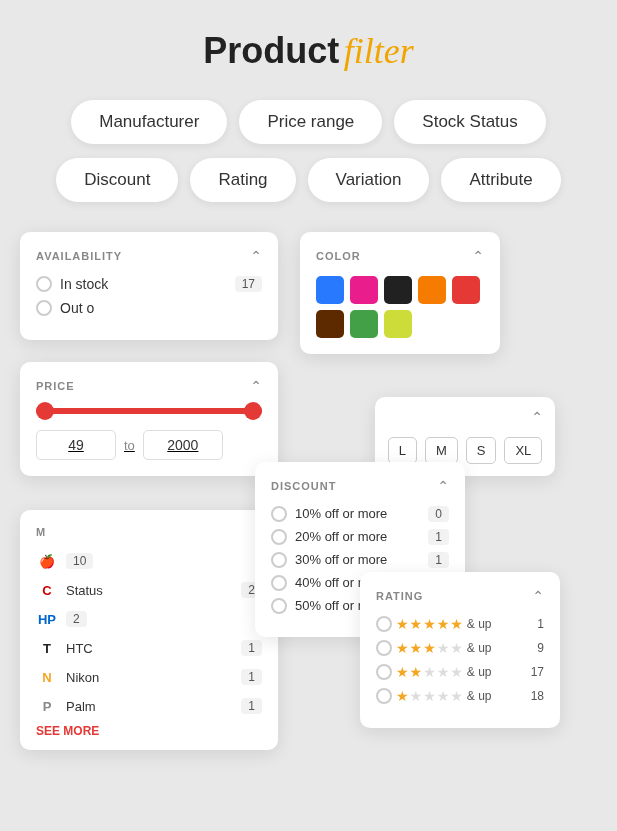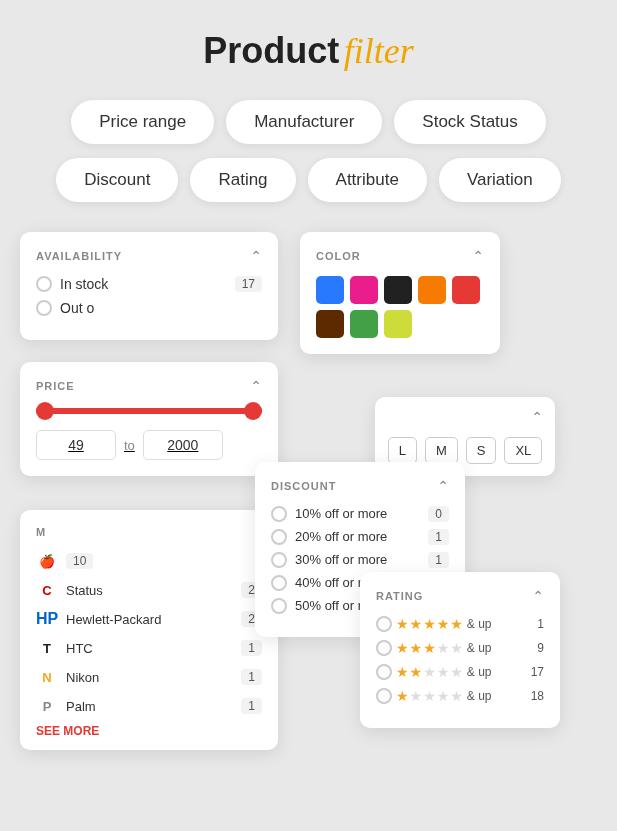--- a/index.html
+++ b/index.html
@@ -326,30 +326,30 @@
 <body>
 
 <div class="page-wrapper">
 
   <div class="title-area">
     <span class="title-bold">Product</span>
     <span class="title-italic">filter</span>
   </div>
 
   <div class="pills-row" id="pills-row1">
+      <div class="pill">Manufacturer</div>
       <div class="pill">Price range</div>
-      <div class="pill">Manufacturer</div>
       <div class="pill">Stock Status</div>
     </div>
 
   <div class="pills-row2" id="pills-row2">
       <div class="pill">Discount</div>
       <div class="pill">Rating</div>
+      <div class="pill">Variation</div>
       <div class="pill">Attribute</div>
-      <div class="pill">Variation</div>
     </div>
 
   <div class="cards-area">
 
     <div class="filter-card card-availability">
       <div class="card-header">
         <span class="card-header-title">AVAILABILITY</span>
         <span class="chevron">⌃</span>
       </div>
       <div class="radio-row">
@@ -388,22 +388,21 @@
           <div class="mfr-row">
       <div class="mfr-logo" style="color:#999; font-size:13px;">🍎</div>
       <span class="badge">10</span>
     </div>
           <div class="mfr-row">
       <div class="mfr-logo" style="color:#c00; font-size:13px;">C</div>
       <span class="mfr-name">Status</span>
       <span class="badge">2</span>
     </div>
           <div class="mfr-row">
-      <div class="mfr-logo" style="color:#0066cc; font-size:16px;">HP</div>
-      <span class="mfr-name">Hewlett-Packard</span>
+      <div class="mfr-logo" style="color:#0066cc; font-size:13px;">HP</div>
       <span class="badge">2</span>
     </div>
           <div class="mfr-row">
       <div class="mfr-logo" style="color:#222; font-size:13px;">T</div>
       <span class="mfr-name">HTC</span>
       <span class="badge">1</span>
     </div>
           <div class="mfr-row">
       <div class="mfr-logo" style="color:#f5a623; font-size:13px;">N</div>
       <span class="mfr-name">Nikon</span>

